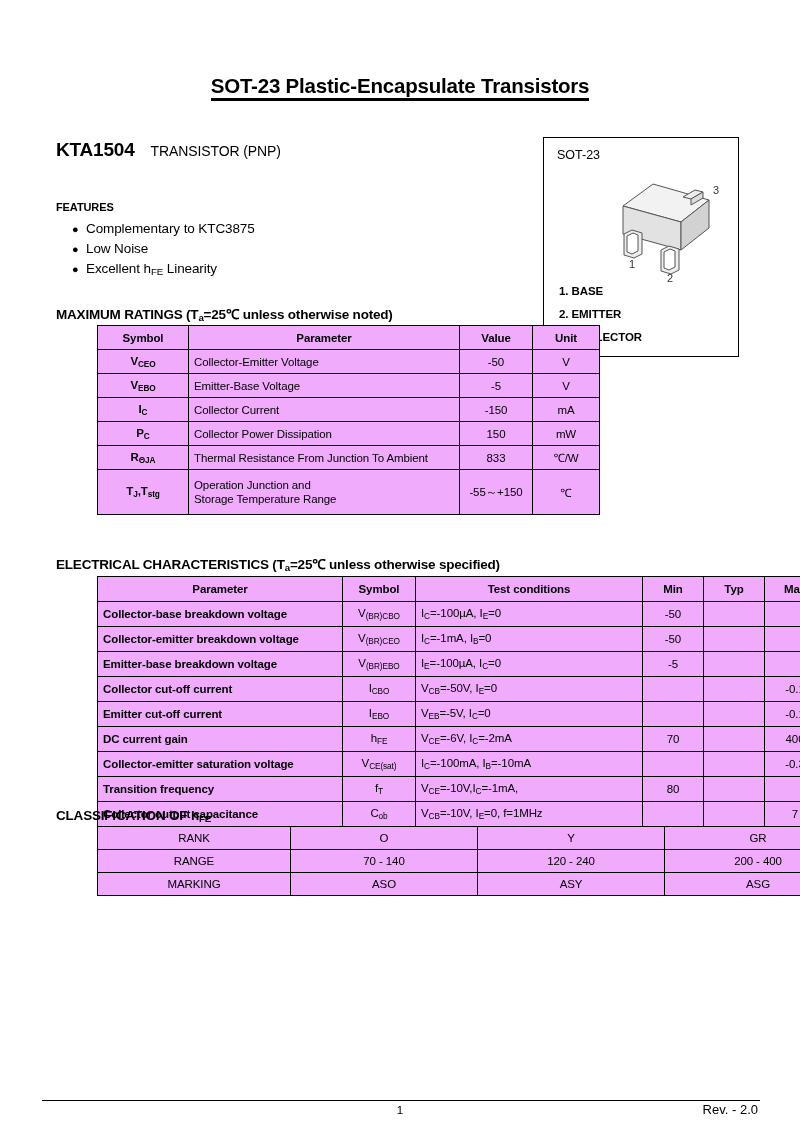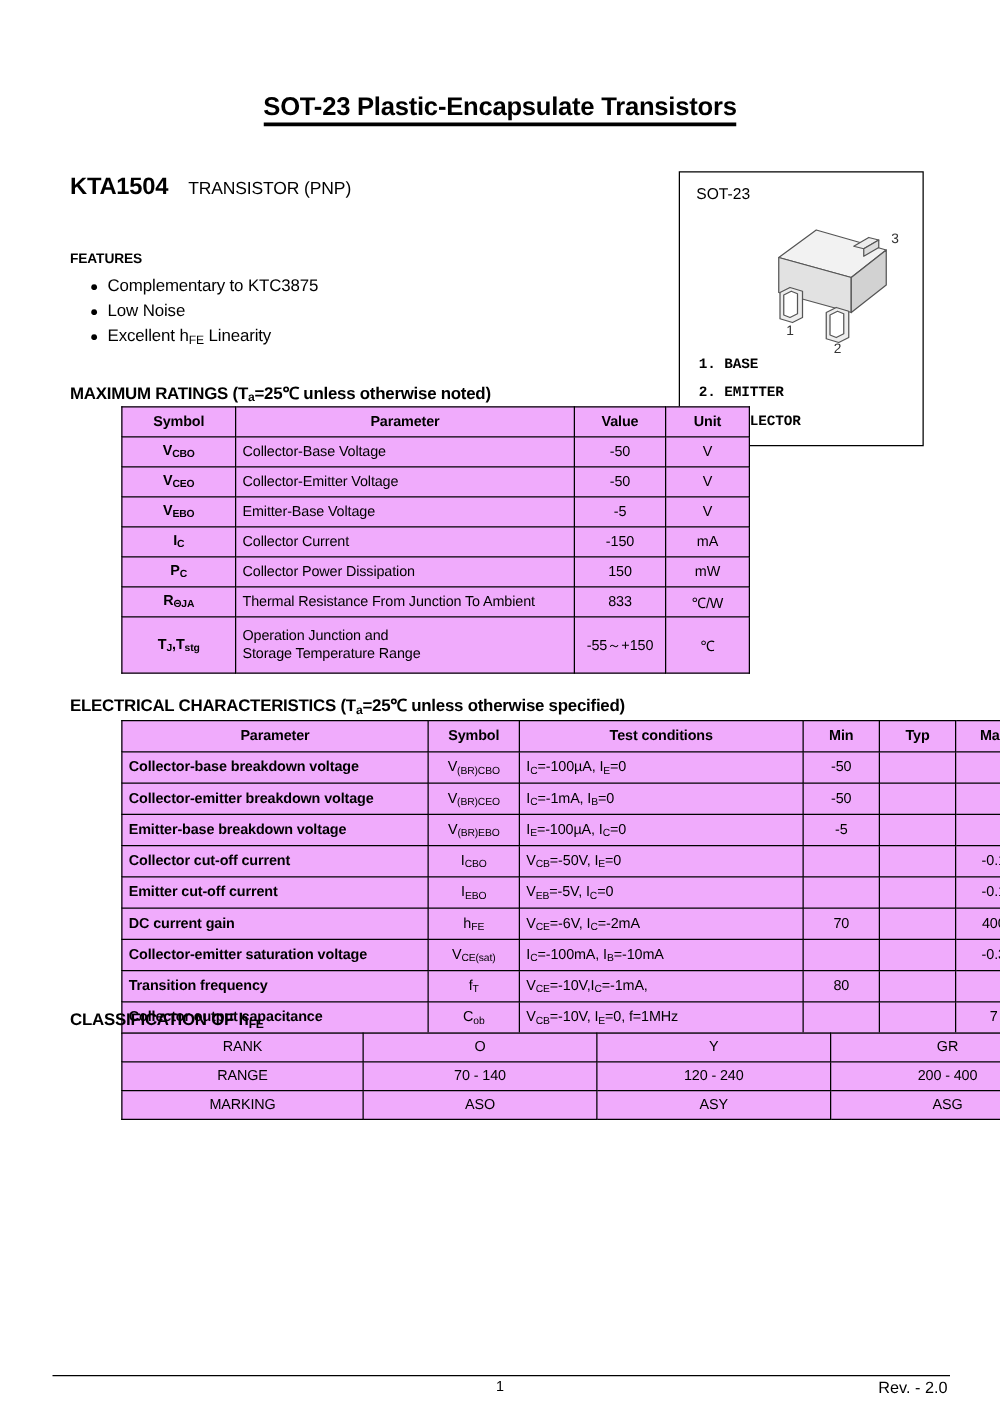--- a/index.html
+++ b/index.html
@@ -102,21 +102,21 @@
     left: 53px; top: 40px;
     width: 132px;
     height: 105px;
   }
   .pin-list {
     position: absolute;
     left: 15px; top: 147px;
     font-size: 11.5px;
     font-weight: bold;
   }
-  .pin-list div { height: 23px; letter-spacing: -0.1px; font-family: Liberation Mono, monospace; }
+  .pin-list div { height: 23px; letter-spacing: -0.1px; }
 
   
   .sec-head {
     position: absolute;
     font-size: 13.5px;
     font-weight: bold;
     letter-spacing: -0.2px;
     white-space: nowrap;
   }
   #maxratings-head { left: 56px; top: 305px; }
@@ -275,26 +275,20 @@
 
   <table class="ds" id="maxratings-table">
     <tbody>
         <tr>
       <th class="c-sym">Symbol</th>
       <th class="c-par">Parameter</th>
       <th class="c-val">Value</th>
       <th class="c-unit">Unit</th>
     </tr>
     <tr>
-      <td class="ctr sym"><span>V</span><sub>CBO</sub></td>
-      <td class="lft">Collector-Base Voltage</td>
-      <td class="ctr">-50</td>
-      <td class="ctr">V</td>
-    </tr>
-    <tr>
       <td class="ctr sym"><span>V</span><sub>CEO</sub></td>
       <td class="lft">Collector-Emitter Voltage</td>
       <td class="ctr">-50</td>
       <td class="ctr">V</td>
     </tr>
     <tr>
       <td class="ctr sym"><span>V</span><sub>EBO</sub></td>
       <td class="lft">Emitter-Base Voltage</td>
       <td class="ctr">-5</td>
       <td class="ctr">V</td>

